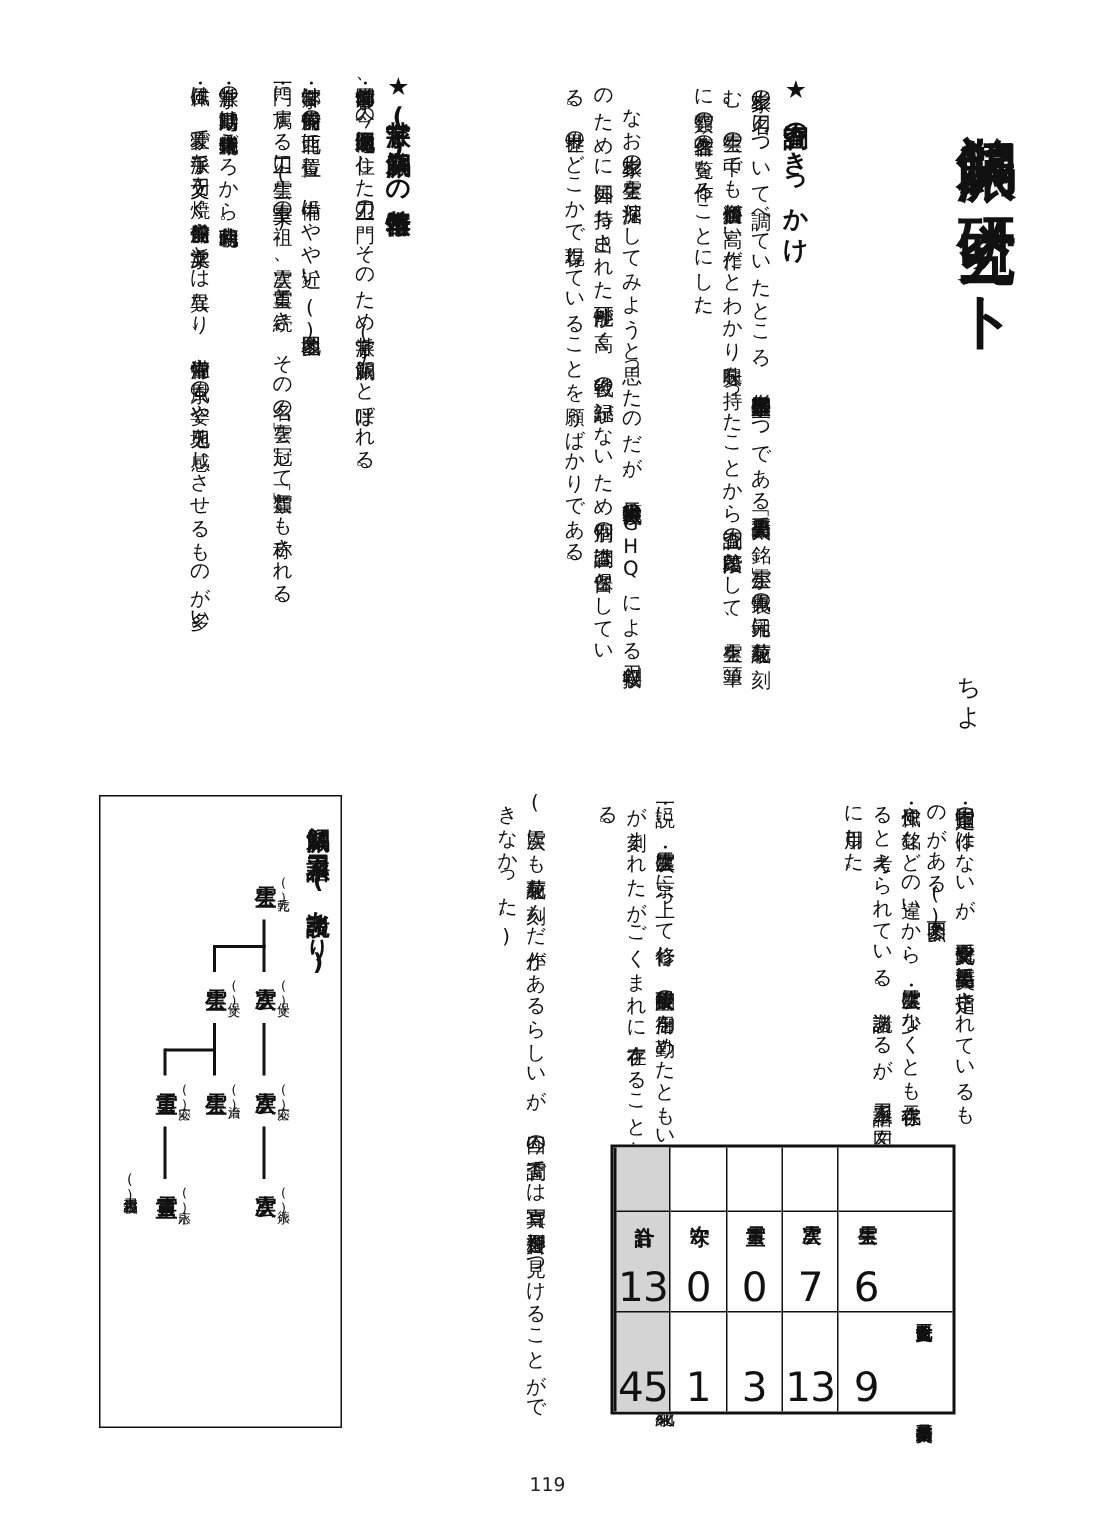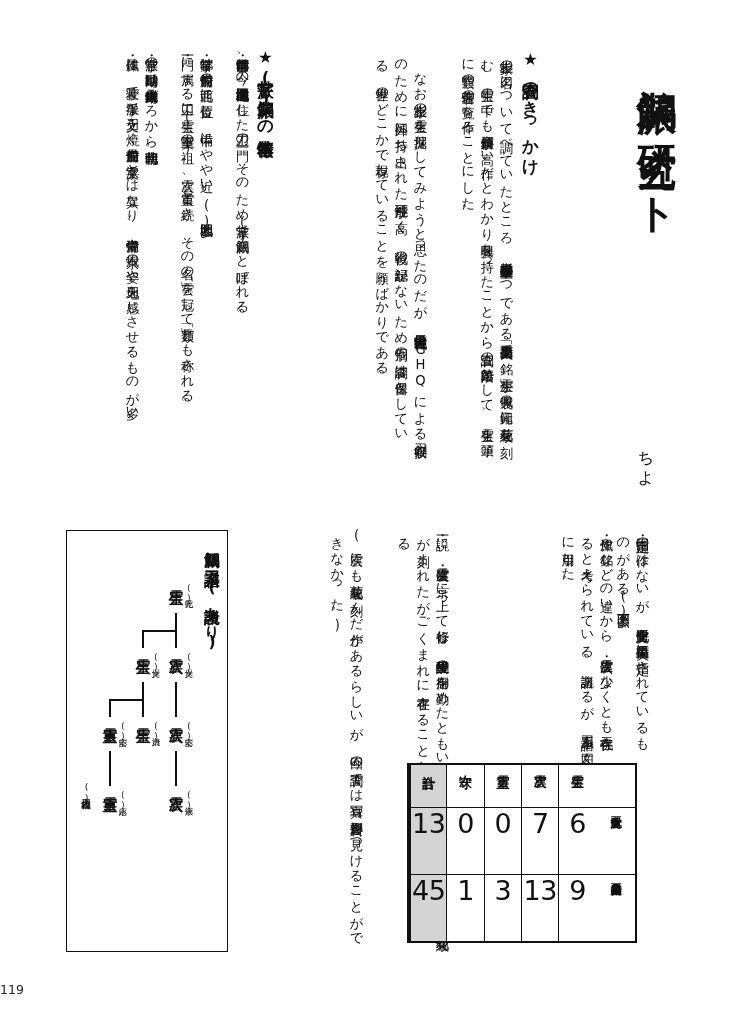--- a/index.html
+++ b/index.html
@@ -136,21 +136,21 @@
     border-left: 1.4px solid #111;
   }
   .tcol:last-child { border-left: none; }
   .tcol.total { background: #d4d4d4; border-left: 2.2px solid #111; }
   .tcol.w-total { width: 38px; }
   .tcol.w-num   { width: 38px; }
   .tcol.w-label { width: 40px; }
   .tcell {
     box-sizing: border-box;
     display: flex;
-    align-items: flex-start;
+    align-items: flex-end;
     justify-content: center;
     border-top: 1.4px solid #111;
   }
   .tcell.head { border-top: none; height: 42px; }
   .tcell.body { height: 67px; }
   .thead-txt {
     writing-mode: vertical-rl;
     text-orientation: upright;
     font-size: 13px;
     font-weight: bold;
@@ -171,20 +171,21 @@
     font-weight: 400;
     letter-spacing: -0.02em;
   }
 
   
   #page-number {
     position: absolute;
     left: 0;
     right: 0;
     top: 982px;
+    text-align: center;
     font-size: 12.5px;
     font-family: "DejaVu Sans", "Liberation Sans", sans-serif;
     color: #222;
   }
 </style>
 </head>
 <body>
 
 <div id="page">
 

